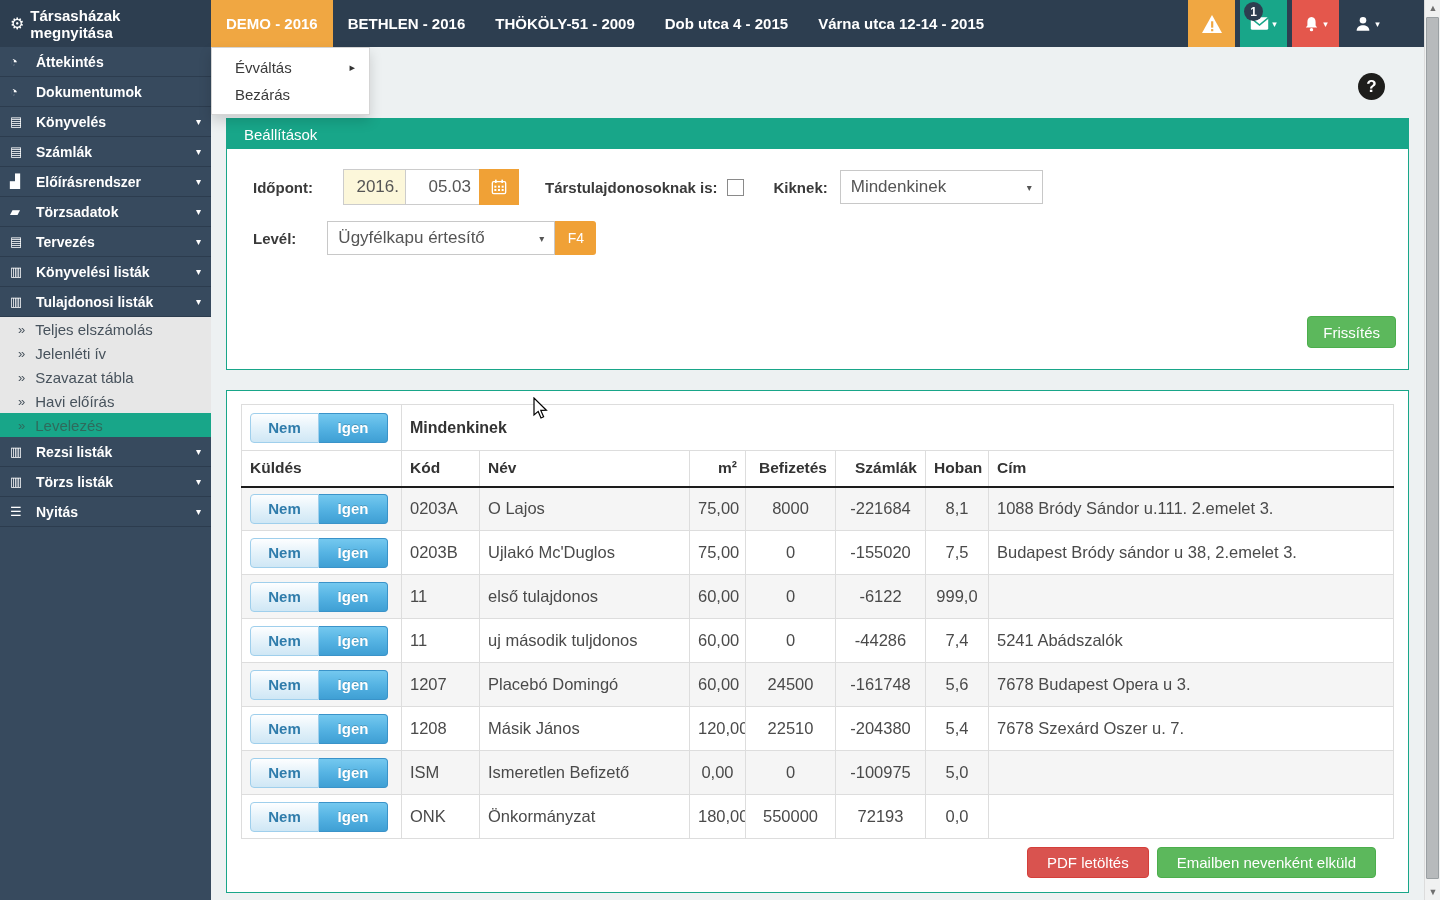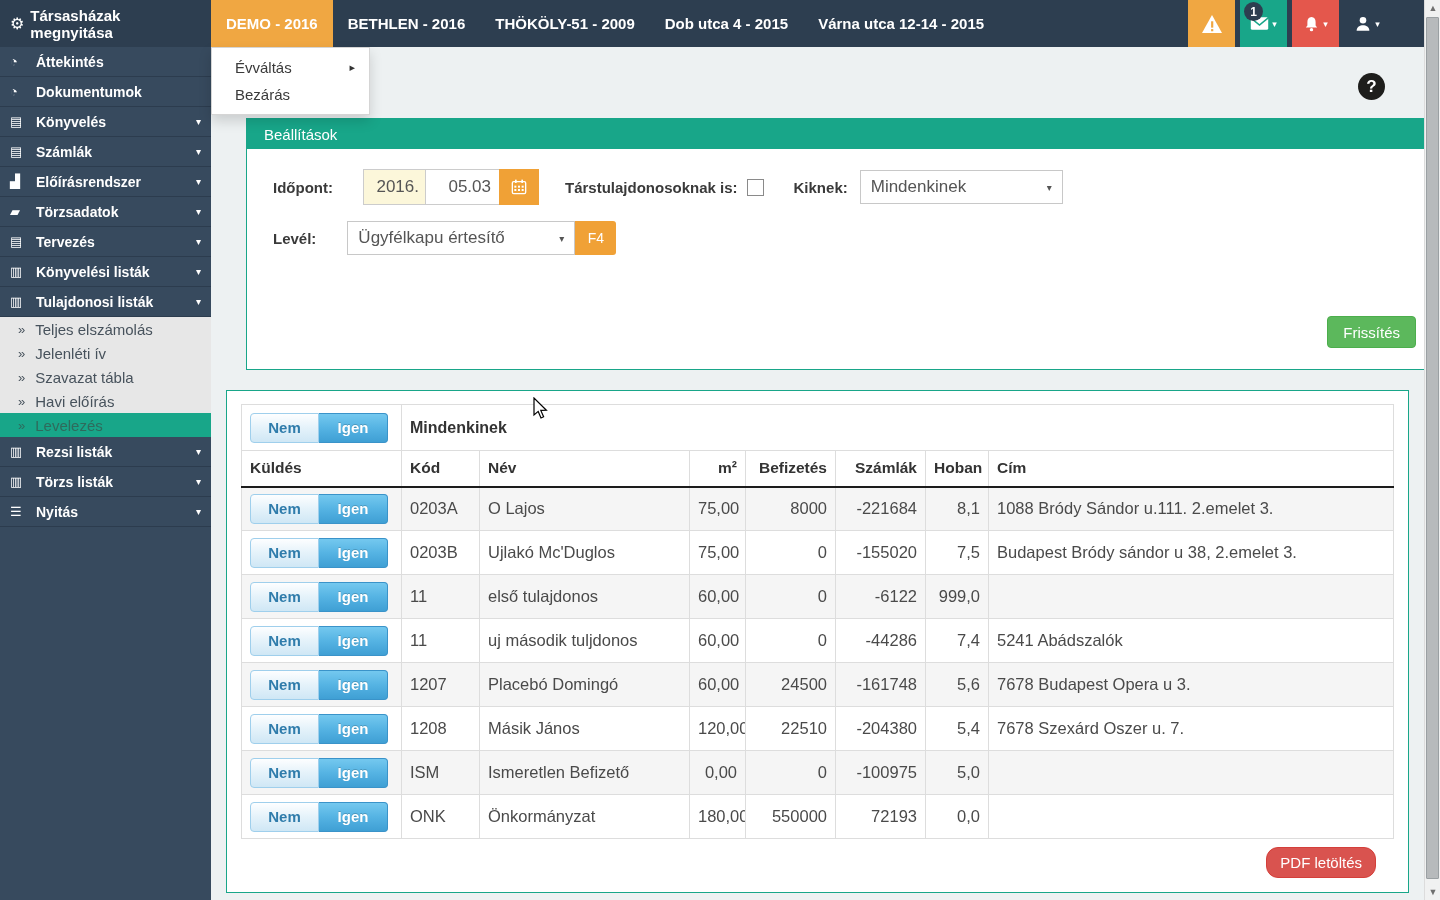--- a/index.html
+++ b/index.html
@@ -75,21 +75,21 @@
   
   .help-circle {
     position:absolute; left:1358px; top:73px; width:27px; height:27px; border-radius:50%;
     background:#1e1e1c; color:#fff; font-weight:bold; font-size:17px;
     display:flex; align-items:center; justify-content:center; z-index:4;
   }
   .panel {
     position:absolute; left:226px; width:1183px; background:#fff;
     border:1px solid #18a689;
   }
-  .panel-settings { top:118px; height:252px;margin-left:20px; }
+  .panel-settings { top:118px; height:252px; }
   .panel-table { top:390px; height:503px; }
   .panel-header {
     height:30px; background:#18a689; color:#fff; font-size:15px;
     display:flex; align-items:center; padding-left:17px;
   }
   .form-row { display:flex; align-items:center; margin:20px 0 0 26px; }
   .form-row.second { margin-top:16px; }
   .lbl { font-weight:bold; font-size:15px; color:#3a3a3a; }
   .date-group { display:flex; margin-left:30px; height:36px; border:1px solid #ccc; border-right:none; }
   .date-year {
@@ -128,39 +128,39 @@
   table { border-collapse:collapse; width:1152px; table-layout:fixed; }
   td, th { border:1px solid #ddd; padding:0 8px; font-size:16.5px; color:#4a4a4a; overflow:hidden; white-space:nowrap; }
   tr.toggle-row td { height:46px; border-top:1px solid #ddd; }
   tr.head-row th {
     height:36px; font-size:15.5px; font-weight:bold; color:#333; text-align:left;
     border-bottom:2px solid #1c1c1c; background:#fff;
   }
   tr.head-row th.right { text-align:right; }
   tbody tr td { height:44px; }
   tbody tr:nth-child(odd) { background:#f5f5f5; }
-  td.right { text-align:right; }
+  td.right { text-align:center; }
   .group-title { font-weight:bold; font-size:16px; color:#333; }
   .btn-group { display:inline-flex; }
   .tbtn {
     width:69px; height:30px; font-size:15px; font-weight:bold; cursor:pointer;
     font-family:"Liberation Sans", sans-serif;
   }
   .tbtn-nem {
     background:linear-gradient(180deg,#fdfeff 0%,#e4f2fa 50%,#cfe7f5 100%);
     border:1px solid #9fcfec; border-radius:4px 0 0 4px; color:#2f7cab;
   }
   .tbtn-igen {
     background:linear-gradient(180deg,#74c8ef 0%,#55b3e3 50%,#3f9fd4 100%);
     border:1px solid #3a93c9; border-left:none; border-radius:0 4px 4px 0; color:#fff;
     text-shadow:0 -1px 0 rgba(0,0,0,.18);
   }
   .bottom-btns { display:flex; justify-content:flex-end; gap:8px; margin:8px 16px 0 0; }
   .pdf-btn, .email-btn {
-    height:31px; padding:0 13px; border-radius:12px; color:#fff; font-size:15px;
+    height:31px; padding:0 19px; border-radius:4px; color:#fff; font-size:15px;
     border:1px solid transparent; cursor:pointer;
   }
   .pdf-btn { background:#d9534f; border-color:#d43f3a; }
   .email-btn { background:#5cb85c; border-color:#4cae4c; }
   
   .scrollbar {
     position:absolute; right:0; top:0; width:16px; height:900px; background:#f0f1f1;
     border-left:1px solid #dcdcdc; z-index:50;
   }
   .sb-arrow { position:absolute; left:0; width:16px; height:16px; color:#6f6f6f; font-size:9px;
@@ -569,20 +569,21 @@
             <td class="right">180,00</td>
             <td class="right">550000</td>
             <td class="right">72193</td>
             <td class="right">0,0</td>
             <td></td>
           </tr>
         </tbody>
     </table>
     <div class="bottom-btns">
       <button class="pdf-btn">PDF letöltés</button>
+      <button class="email-btn">Emailben nevenként elküld</button>
     </div>
   </div>
 </div>
 
 <div class="scrollbar">
   <div class="sb-arrow sb-up">▲</div>
   <div class="sb-thumb"></div>
   <div class="sb-arrow sb-down">▼</div>
 </div>
 

